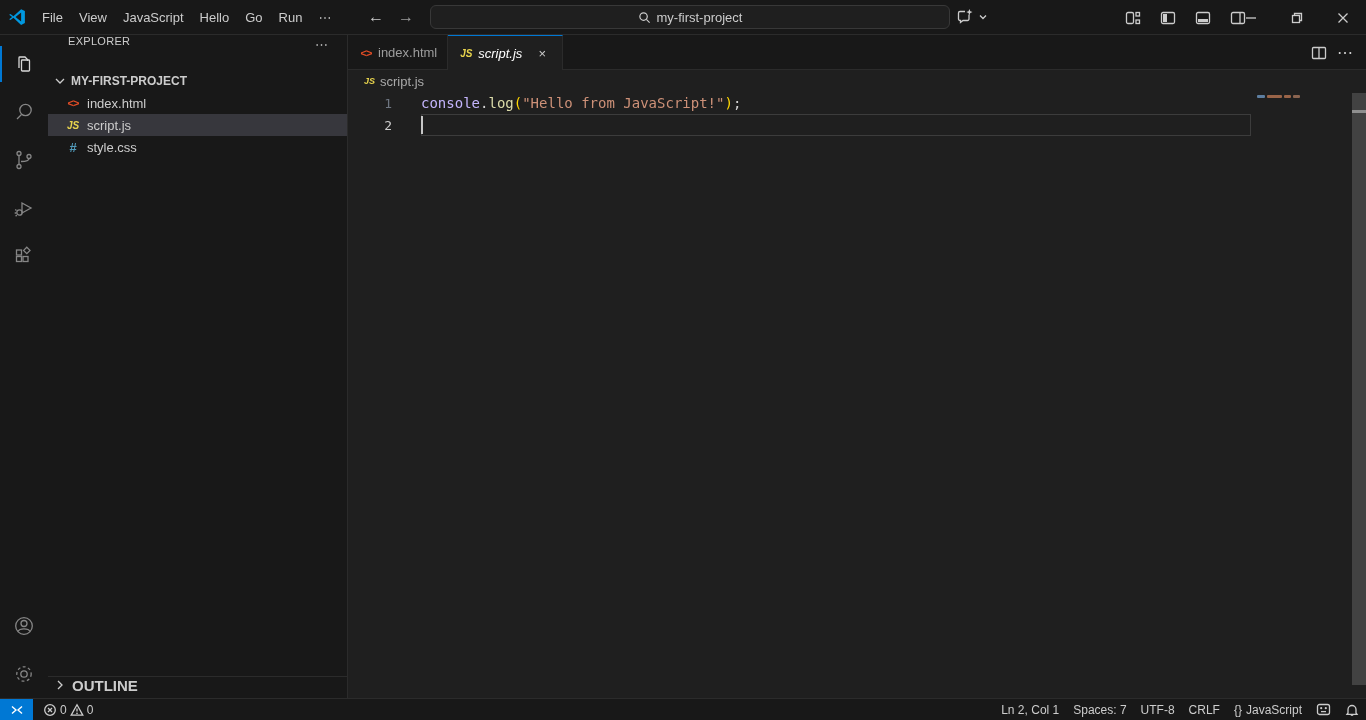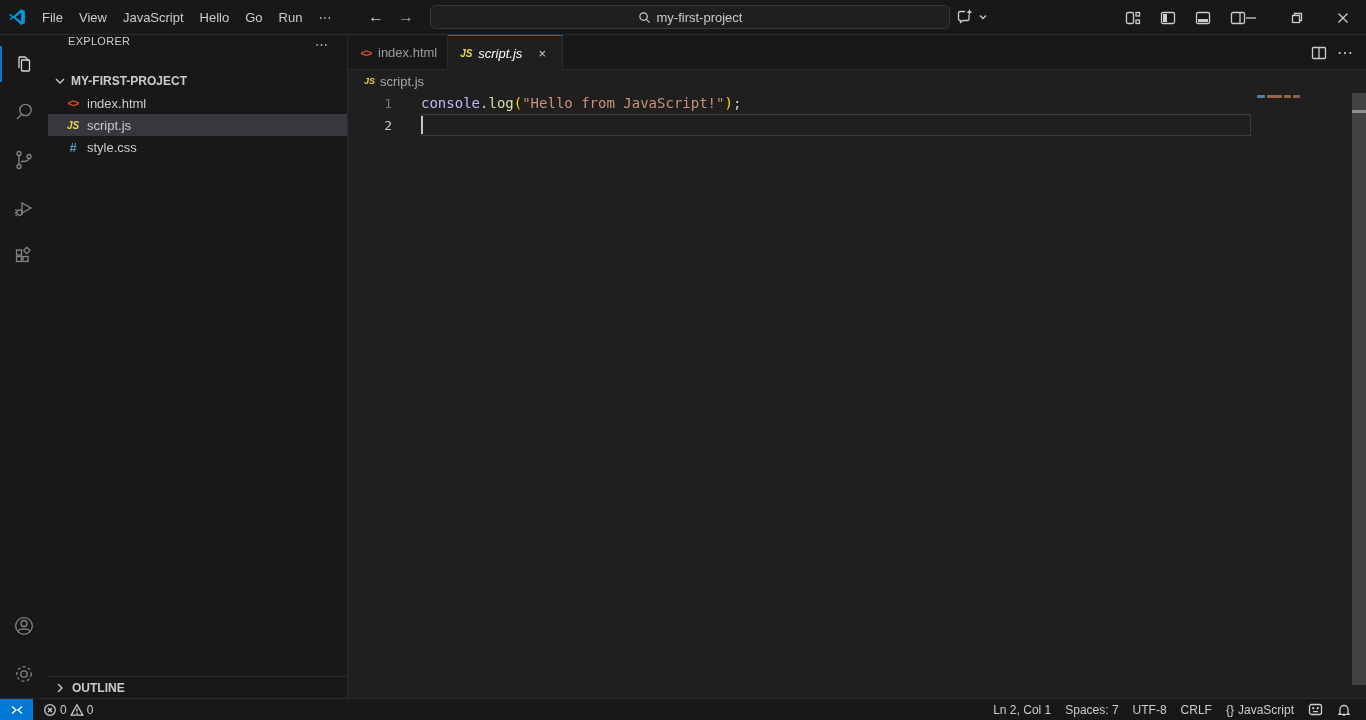--- a/index.html
+++ b/index.html
@@ -57,21 +57,21 @@
   .tree-root svg { margin-right:3px; }
   .tree-file { height:22px; display:flex; align-items:center; padding-left:16px;
     color:#cccccc; }
   .tree-file.selected { background:#37373d; }
   .file-badge { width:18px; text-align:center; margin-right:5px; font-weight:bold; }
   .badge-html { color:#e44d26; font-size:11px; letter-spacing:-1px; }
   .badge-js { color:#e8d44d; font-size:10px; font-style:italic; }
   .badge-css { color:#519aba; font-size:13px; }
   .sb-sections { margin-top:auto; }
   .sb-section { height:22px; border-top:1px solid #2b2b2b; display:flex;
-    align-items:center; padding-left:4px; font-size:12px; font-weight:bold;
+    padding-left:4px; font-size:15px; font-weight:bold;
     color:#cccccc; }
   .sb-section svg { margin-right:4px; }
 
   
   .editor { flex:1; display:flex; flex-direction:column; background:#1f1f1f; min-width:0; }
   .tabbar { height:35px; background:#181818; display:flex; position:relative; flex:0 0 35px; }
   .tabbar::after { content:''; position:absolute; left:0; right:0; bottom:0;
     height:1px; background:#2b2b2b; z-index:1; }
   .tab { height:35px; display:flex; align-items:center; padding:0 10px;
     font-size:13px; border-right:1px solid #2b2b2b; position:relative; }
@@ -114,21 +114,21 @@
   .scroll-mark { position:absolute; top:17px; left:0; right:0; height:3px;
     background:#8f8f8f; }
 
   
   .statusbar { height:22px; background:#181818; border-top:1px solid #2b2b2b;
     display:flex; align-items:center; font-size:12px; color:#cccccc; flex:0 0 22px; }
   .sb-remote { width:33px; height:22px; background:#0078d4; color:#ffffff;
     display:flex; align-items:center; justify-content:center; }
   .sb-item { padding:0 7px; height:22px; display:flex; align-items:center; gap:4px; }
   .sb-problems { gap:3px; padding-left:10px; }
-  .sb-right { margin-left:auto; display:flex; align-items:center; padding-right:8px; }
+  .sb-right { margin-left:auto; display:flex; align-items:center; }
 
   svg { display:block; }
   .st { fill:none; stroke:currentColor; stroke-width:1.3; }
 </style>
 </head>
 <body>
 
 <div class="window">
 
   <div class="titlebar">

